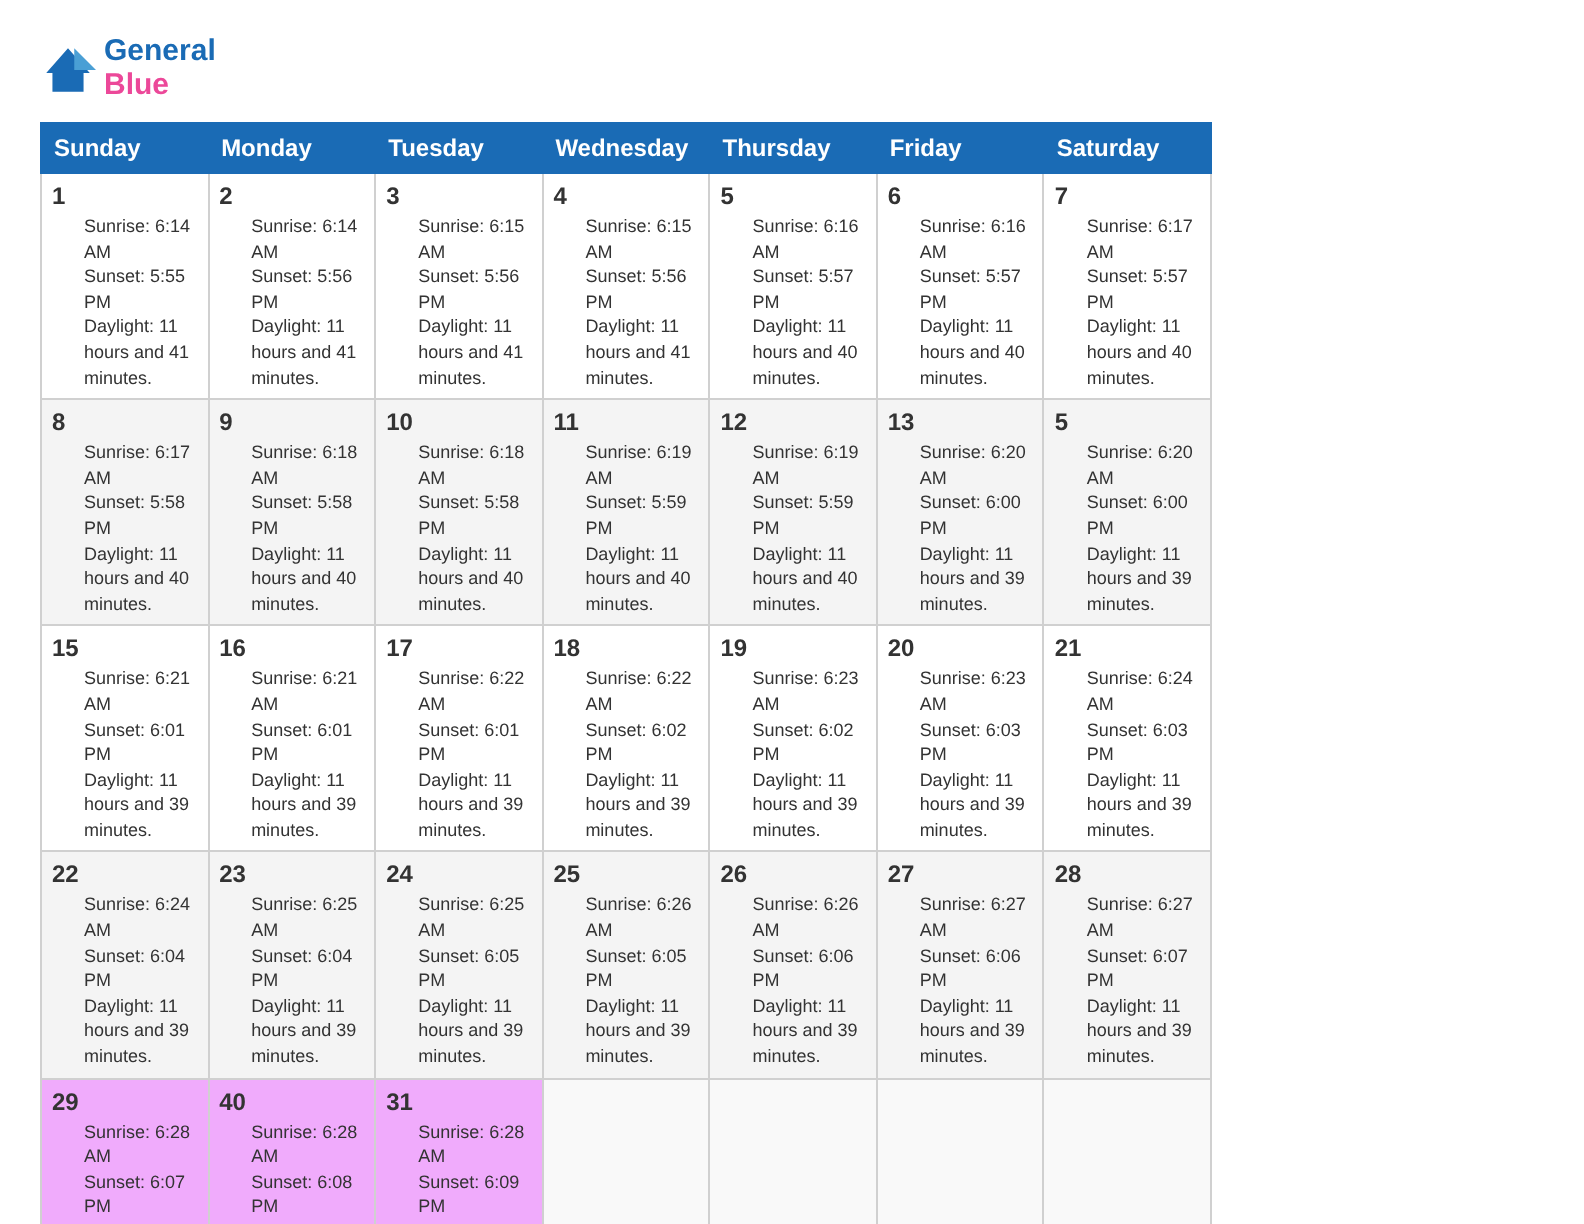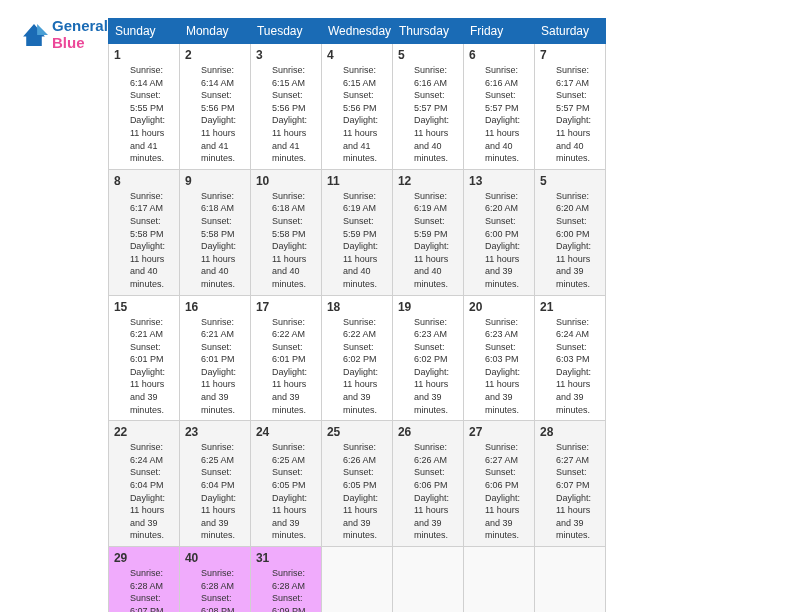--- a/index.html
+++ b/index.html
@@ -8,20 +8,21 @@
       height: 612px;
       font-family: Arial, sans-serif;
       background: #fff;
       overflow: hidden;
     }
     .page {
       width: 642px;
       height: 612px;
       padding: 18px 36px 10px 20px;
       display: flex;
+      flex-direction: column;
     }
     .header {
       display: flex;
       justify-content: space-between;
       align-items: flex-start;
       margin-bottom: 10px;
     }
     .logo {
       display: flex;
       align-items: center;
@@ -58,21 +59,21 @@
       flex: 1;
       border: 1px solid #ccc;
       border-collapse: collapse;
       width: 100%;
       table-layout: fixed;
     }
     .calendar th {
       background-color: #1a6bb5;
       color: #fff;
       font-size: 12px;
-      font-weight: normal;
+      font-weight: bold;
       padding: 5px 6px;
       text-align: left;
       border: 1px solid #1a6bb5;
     }
     .calendar td {
       vertical-align: top;
       padding: 4px 5px;
       border: 1px solid #d0d0d0;
       font-size: 9.5px;
       color: #333;

